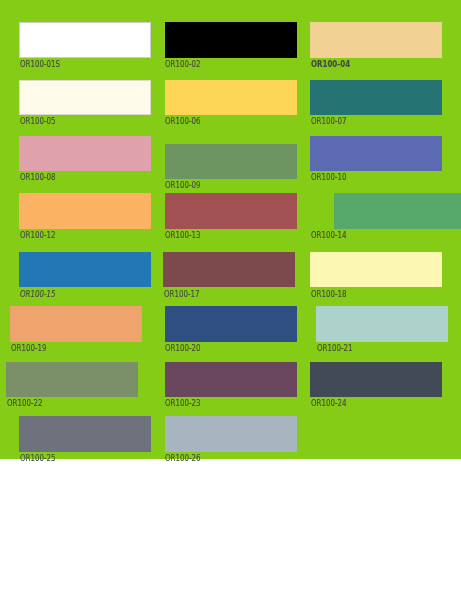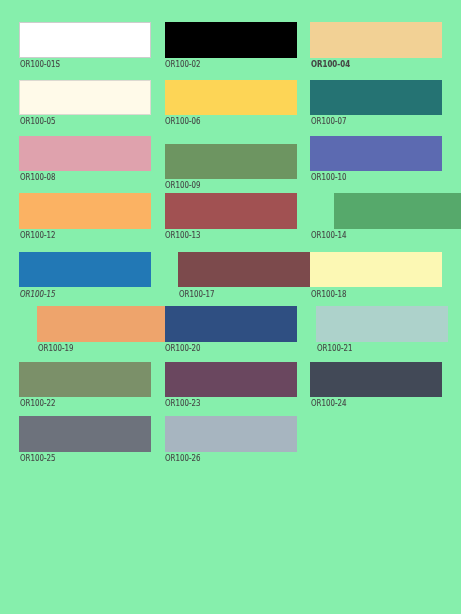--- a/index.html
+++ b/index.html
@@ -10,22 +10,22 @@
   body {
     width: 461px;
     height: 614px;
     overflow: hidden;
     font-family: "Liberation Sans", sans-serif;
     -webkit-font-smoothing: antialiased;
   }
   #page {
     position: relative;
     width: 461px;
-    height: 614px;
-    background: #86efac;
+    height: 459px;
+    background: #84cc16;
   }
   .swatch-cell {
     position: absolute;
     width: 132px;
   }
   .swatch-chip {
     width: 132px;
     height: 35.4px;
     box-sizing: border-box;
   }
@@ -97,41 +97,41 @@
       <div class="swatch-label">OR100-13</div>
     </div>
     <div class="swatch-cell" style="left: 310px; top: 193.4px; padding-left: 24px;">
       <div class="swatch-chip" style="background: rgb(86, 169, 107);"></div>
       <div class="swatch-label">OR100-14</div>
     </div>
     <div class="swatch-cell" style="left: 19px; top: 252px; font-style: italic;">
       <div class="swatch-chip" style="background: rgb(34, 120, 181);"></div>
       <div class="swatch-label">OR100-15</div>
     </div>
-    <div class="swatch-cell" style="left: 178px; top: 252px;">
+    <div class="swatch-cell" style="left: 163px; top: 252px;">
       <div class="swatch-chip" style="background: rgb(124, 74, 76);"></div>
       <div class="swatch-label">OR100-17</div>
     </div>
     <div class="swatch-cell" style="left: 310px; top: 252px;">
       <div class="swatch-chip" style="background: rgb(252, 248, 180);"></div>
       <div class="swatch-label">OR100-18</div>
     </div>
-    <div class="swatch-cell" style="left: 37px; top: 306.2px;">
+    <div class="swatch-cell" style="left: 10px; top: 306.2px;">
       <div class="swatch-chip" style="background: rgb(238, 164, 108);"></div>
       <div class="swatch-label">OR100-19</div>
     </div>
     <div class="swatch-cell" style="left: 164.5px; top: 306.2px;">
       <div class="swatch-chip" style="background: rgb(47, 79, 130);"></div>
       <div class="swatch-label">OR100-20</div>
     </div>
     <div class="swatch-cell" style="left: 316px; top: 306.2px;">
       <div class="swatch-chip" style="background: rgb(173, 210, 203);"></div>
       <div class="swatch-label">OR100-21</div>
     </div>
-    <div class="swatch-cell" style="left: 19px; top: 361.7px;">
+    <div class="swatch-cell" style="left: 6px; top: 361.7px;">
       <div class="swatch-chip" style="background: rgb(123, 144, 105);"></div>
       <div class="swatch-label">OR100-22</div>
     </div>
     <div class="swatch-cell" style="left: 164.5px; top: 361.7px;">
       <div class="swatch-chip" style="background: rgb(106, 71, 95);"></div>
       <div class="swatch-label">OR100-23</div>
     </div>
     <div class="swatch-cell" style="left: 310px; top: 361.7px;">
       <div class="swatch-chip" style="background: rgb(66, 73, 87);"></div>
       <div class="swatch-label">OR100-24</div>

